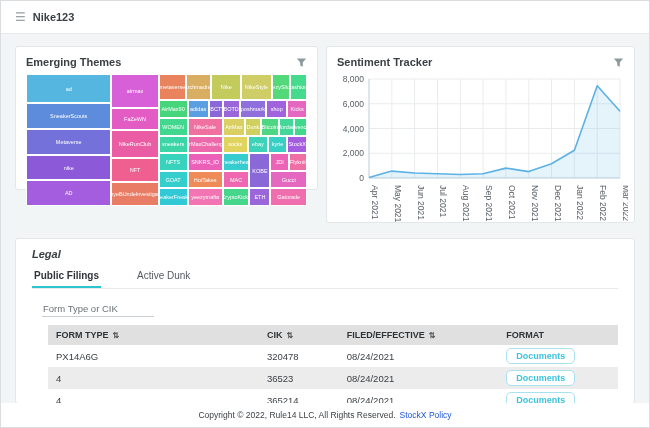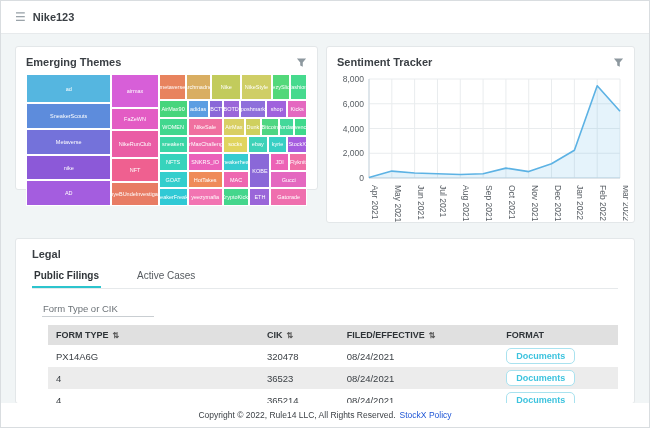--- a/index.html
+++ b/index.html
@@ -28,21 +28,21 @@
 
   
   .treemap { position:relative; margin:0 10px 10px 10px; height:132px; background:#fff; }
   .tm-tile { position:absolute; border:1px solid #fff; display:flex; align-items:center; justify-content:center; color:#fff; font-size:5.5px; overflow:hidden; white-space:nowrap; text-overflow:ellipsis; cursor:pointer; }
 
   
   .chart-wrap { padding:0 6px 4px 6px; }
 
   
   .card-legal { margin-top:15px; height:166px; padding:9px 16px 0 16px; }
-  .legal-title { font-size:11px; font-weight:bold; color:#3a3f44; margin-bottom:6px; }
+  .legal-title { font-size:11px; font-weight:bold; color:#3a3f44; margin-bottom:6px;font-style:italic; }
   .tabs { display:flex; gap:34px; border-bottom:1px solid #e6e9eb; }
   .tab { font-size:10px; padding:4px 2px 5px 2px; color:#555a5f; cursor:pointer; border-bottom:2px solid transparent; }
   .tab.active { color:#2f3438; font-weight:bold; border-bottom-color:#2cc4cd; }
   .search-row { padding:9px 0 8px 10px; }
   .search-input { border:none; border-bottom:1px solid #c9ced2; font-size:9.5px; color:#444; width:112px; padding:2px 1px; outline:none; background:transparent; font-family:"Liberation Sans", sans-serif; }
   .search-input::placeholder { color:#6d7378; }
 
   table.filings { width:calc(100% - 16px); margin-left:16px; border-collapse:collapse; font-size:9.5px; }
   table.filings th { background:#e0e0e0; text-align:left; font-size:9px; color:#2f3438; padding:5px 8px; font-weight:bold; cursor:pointer; }
   table.filings th .sort { color:#555; font-size:8px; margin-left:4px; }
@@ -184,21 +184,21 @@
               <text transform="translate(290,111) rotate(90)" font-size="8.5" fill="#5a6066">Mar 2022</text>
             </svg></div>
       </div>
 
     </div>
 
     <div class="card card-legal">
       <div class="legal-title">Legal</div>
       <div class="tabs">
         <span class="tab active">Public Filings</span>
-        <span class="tab">Active Cases</span>
+        <span class="tab">Active Dunk</span>
       </div>
       <div class="search-row">
         <input class="search-input" type="text" placeholder="Form Type or CIK" style="">
       </div>
       <table class="filings">
         <thead>
           <tr>
             <th class="col-form"><span>FORM TYPE</span><span class="sort">⇅</span></th>
             <th class="col-cik"><span>CIK</span><span class="sort">⇅</span></th>
             <th class="col-filed"><span>FILED/EFFECTIVE</span><span class="sort">⇅</span></th>

